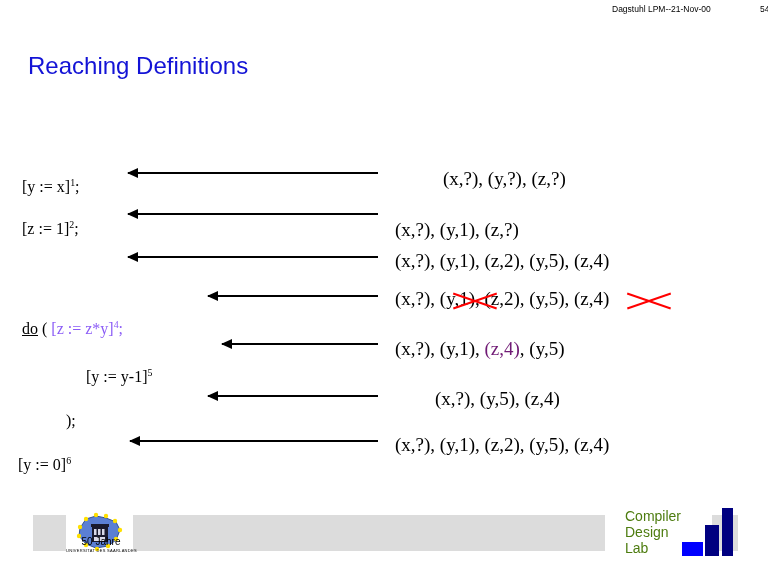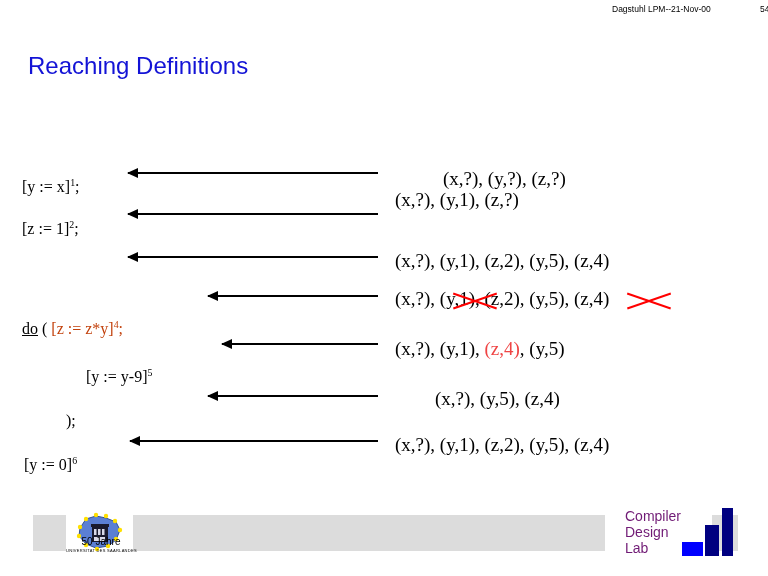--- a/index.html
+++ b/index.html
@@ -30,40 +30,40 @@
   }
 
   
   .code{position:absolute;left:0;top:0;width:400px;height:520px;}
   .cl{
     position:absolute;
     font-family:"Liberation Serif", serif;
     font-size:16px;color:#000000;white-space:nowrap;
   }
   .kw{text-decoration:underline;}
-  .red{color:#c2410c;}
+  .red{color:#8b5cf6;}
   sup{font-size:0.62em;vertical-align:super;line-height:0;}
 
   
   .arrow{position:absolute;height:2px;background:#000000;}
   .arrow:before{
     content:"";position:absolute;left:-1px;top:-4px;
     width:0;height:0;
     border-top:5px solid transparent;
     border-bottom:5px solid transparent;
     border-right:11px solid #000000;
   }
 
   
   .ann{
     position:absolute;left:395px;
     font-family:"Liberation Serif", serif;
     font-size:19px;color:#000000;white-space:nowrap;
   }
-  .ann .red{color:#ef4444;}
+  .ann .red{color:#701a75;}
   .xmark{position:absolute;pointer-events:none;}
   .xmark span{
     position:absolute;left:0;top:0;
     width:100%;height:1.6px;background:#ff0000;
   }
   .xmark span.a{transform:translateY(12px) rotate(-19deg);}
   .xmark span.b{transform:translateY(12px) rotate(19deg);}
 
   
   .ftr-band{position:absolute;background:#dcdcdc;}
@@ -75,58 +75,58 @@
   }
   .seal-sub{
     position:absolute;left:66px;top:548px;width:70px;
     font-family:"Liberation Sans", sans-serif;
     font-size:4px;color:#000;text-align:center;white-space:nowrap;
     letter-spacing:.3px;
   }
   .cdl{position:absolute;left:625px;top:508px;}
   .cdl-line{
     font-family:"Liberation Sans", sans-serif;
-    font-size:14px;color:#701a75;line-height:16px;white-space:nowrap;
+    font-size:14px;color:#4d7c0f;line-height:16px;white-space:nowrap;
   }
   .bar{position:absolute;}
 </style>
 </head>
 <body>
 
 <div class="slide">
 
   <div class="hdr">
     <div class="hdr-title">Dagstuhl LPM--21-Nov-00</div>
     <div class="hdr-page">54</div>
   </div>
 
   <div class="title">Reaching Definitions</div>
 
   <div class="code" id="code-block">
       <div class="cl" style="left: 22px; top: 178px;"><span>[y := x]</span><sup>1</sup><span>;</span></div>
       <div class="cl" style="left: 22px; top: 220px; text-align: right;"><span>[z := 1]</span><sup>2</sup><span>;</span></div>
       <div class="cl" style="left: 22px; top: 320px;"><span class="kw">do</span><span>  (  </span><span class="red">[z := z*y]</span><sup class="red">4</sup><span class="red">;</span></div>
-      <div class="cl" style="left: 86px; top: 368px;"><span>[y := y-9]</span><sup>5</sup></div>
+      <div class="cl" style="left: 86px; top: 368px;"><span>[y := y-1]</span><sup>5</sup></div>
       <div class="cl" style="left: 66px; top: 412px;"><span>);</span></div>
-      <div class="cl" style="left: 24px; top: 456px;"><span>[y := 0]</span><sup>6</sup></div>
+      <div class="cl" style="left: 18px; top: 456px;"><span>[y := 0]</span><sup>6</sup></div>
     </div>
 
   <div id="arrow-layer">
       <div class="arrow" style="left: 128px; top: 172px; width: 250px;"></div>
       <div class="arrow" style="left: 128px; top: 213px; width: 250px;"></div>
       <div class="arrow" style="left: 128px; top: 256px; width: 250px;"></div>
       <div class="arrow" style="left: 208px; top: 295px; width: 170px;"></div>
       <div class="arrow" style="left: 222px; top: 343px; width: 156px;"></div>
       <div class="arrow" style="left: 208px; top: 395px; width: 170px;"></div>
       <div class="arrow" style="left: 130px; top: 440px; width: 248px;"></div>
     </div>
 
   <div id="annotation-layer">
       <div class="ann" style="top: 168px; margin-left: 48px;"><span>(x,?), (y,?), (z,?)</span></div>
-      <div class="ann" style="top: 189px;"><span>(x,?), (y,1), (z,?)</span></div>
+      <div class="ann" style="top: 219px;"><span>(x,?), (y,1), (z,?)</span></div>
       <div class="ann" style="top: 250px;"><span>(x,?), (y,1), (z,2), (y,5), (z,4)</span></div>
       <div class="ann" style="top: 288px;"><span>(x,?), (y,1), (z,2), (y,5), (z,4)</span><div class="xmark" style="left: 57px; top: 0px; width: 46px; height: 26px;">
           <span class="a"></span>
           <span class="b"></span>
         </div><div class="xmark" style="left: 231px; top: 0px; width: 46px; height: 26px;">
           <span class="a"></span>
           <span class="b"></span>
         </div></div>
       <div class="ann" style="top: 338px;"><span>(x,?), (y,1), </span><span class="red">(z,4)</span><span>, (y,5)</span></div>
       <div class="ann" style="top: 388px; margin-left: 40px;"><span>(x,?), (y,5), (z,4)</span></div>

